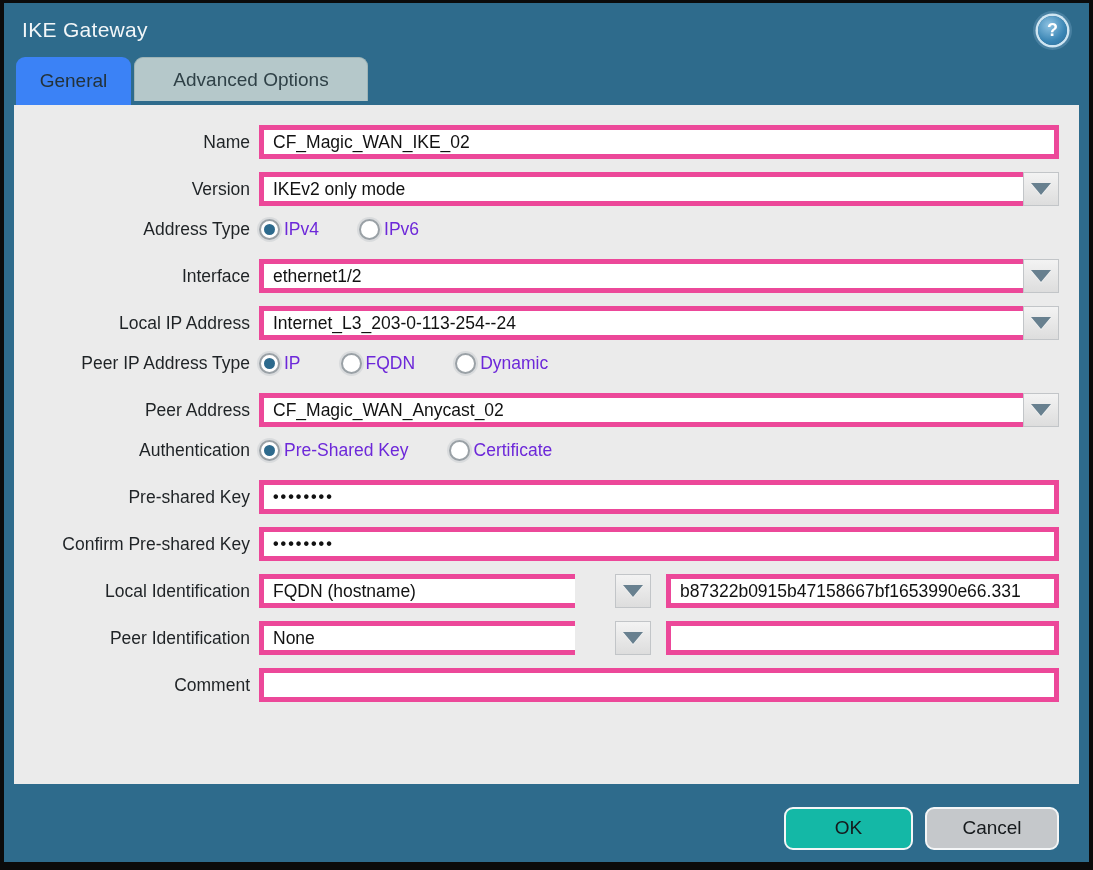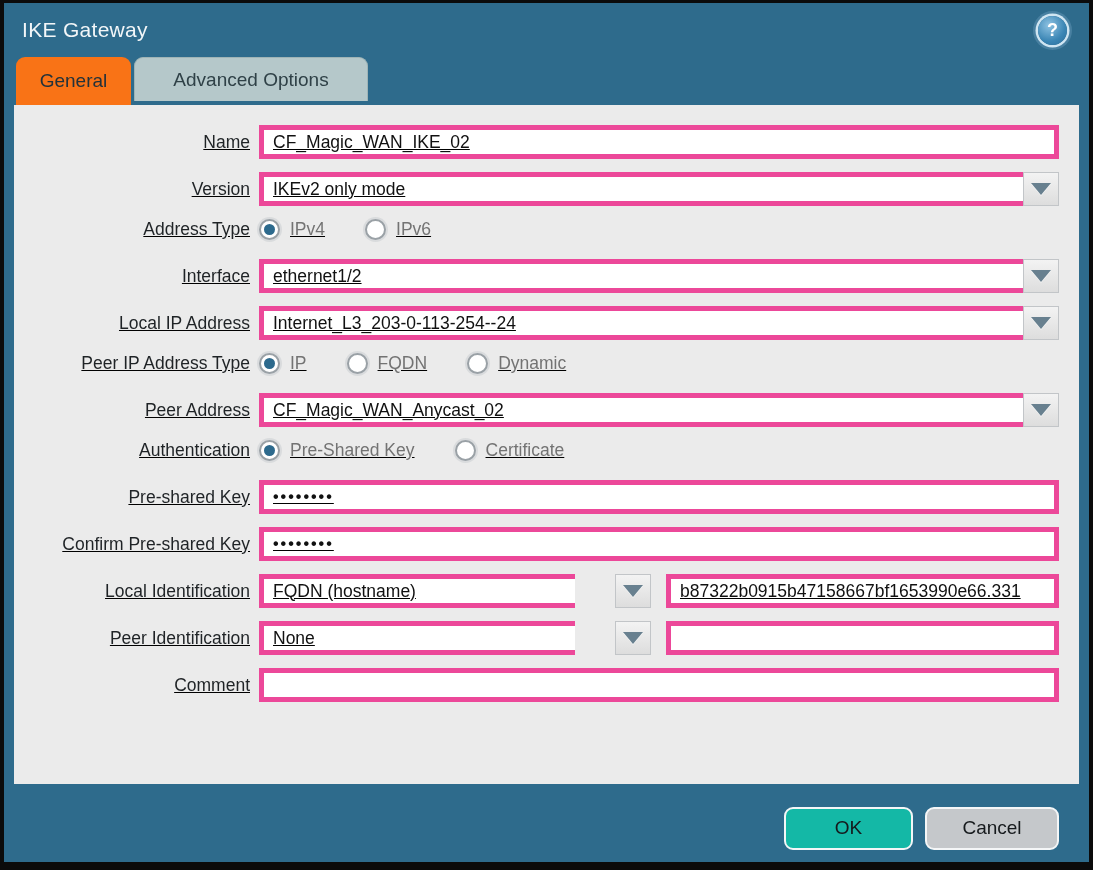--- a/index.html
+++ b/index.html
@@ -37,39 +37,38 @@
   .tabbar {
     display:flex; align-items:flex-start;
     padding-left:12px; height:48px;
   }
   .tab {
     border-radius:9px 9px 0 0;
     display:flex; align-items:center; justify-content:center;
     font-size:19px; cursor:pointer;
   }
   .tab.active {
-    background:#f97316; color:#23323a;
+    background:#3b82f6; color:#23323a;
     height:48px; width:115px;
     margin-right:3px;
   }
   .tab.inactive {
     background:#b5c8ca; color:#2f4147;
     height:44px; width:234px;
     border:1px solid #9fb4b6; border-bottom:none;
   }
   
   .panel {
     position:absolute; left:10px; right:10px; top:102px; bottom:78px;
     background:#ebebeb;
     padding-top:20px;
   }
   .row {
     display:flex; align-items:center;
     margin:0 20px 13px 0;
-    text-decoration:underline;
   }
   .row.spaced { margin-bottom:19px; margin-top:6px; }
   .lbl {
     width:245px; text-align:right; padding-right:9px;
     font-size:17.5px; color:#1f2326; flex:0 0 245px;
   }
   .field-area { flex:1; display:flex; align-items:center; }
   input.txt {
     height:34px; border:5px solid #ec4899; background:#fff;
     font-family:"Liberation Sans", sans-serif;
@@ -103,21 +102,21 @@
     width:21px; height:21px; border-radius:50%;
     background:#fff; border:2px solid #9aa1a6;
     box-shadow:0 0 0 2px rgba(200,204,207,.5);
     position:relative; flex:0 0 21px;
   }
   .radio.checked::after {
     content:""; position:absolute; left:3px; top:3px;
     width:11px; height:11px; border-radius:50%;
     background:#2d6a8d;
   }
-  .radio-lbl { font-size:17.5px; color:#737373; padding-left:10px; }
+  .radio-lbl { font-size:17.5px; color:#6d28d9; padding-left:4px; }
   
   .footer {
     position:absolute; left:0; right:0; bottom:0; height:68px;
     display:flex; align-items:center; justify-content:flex-end;
     padding-right:30px;
   }
   .btn {
     height:43px; border-radius:9px;
     border:2.5px solid #f4f6f7;
     font-family:"Liberation Sans", sans-serif;

